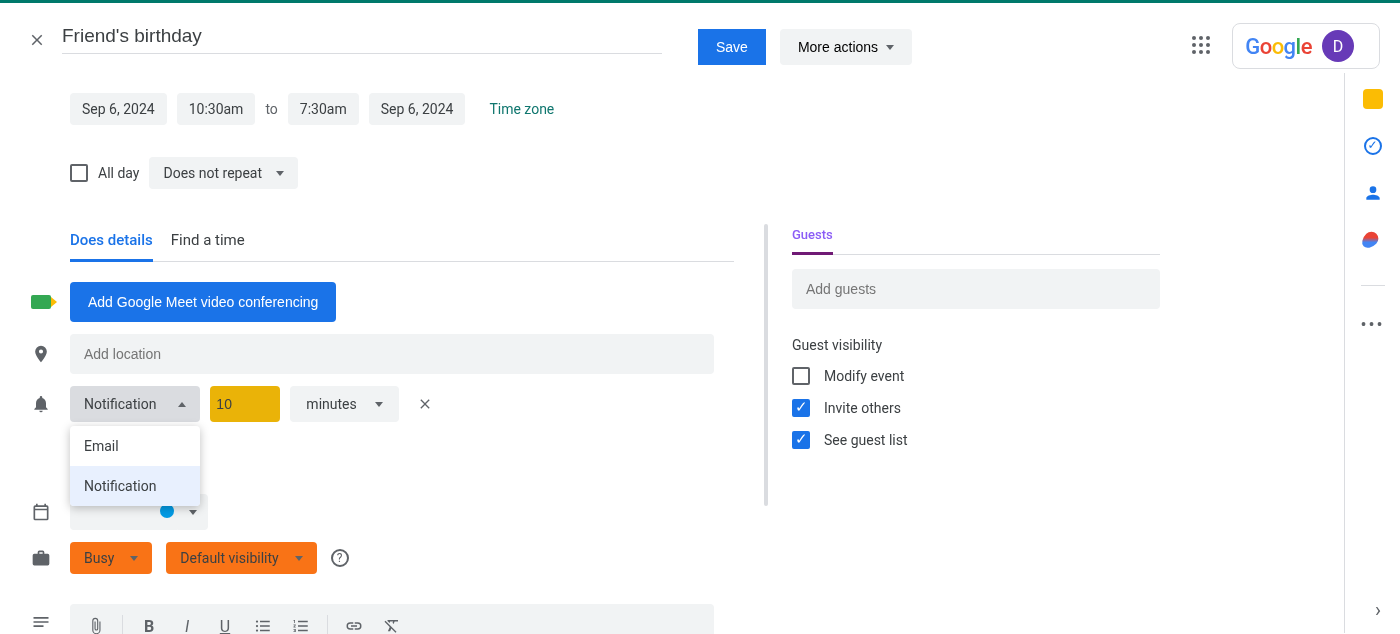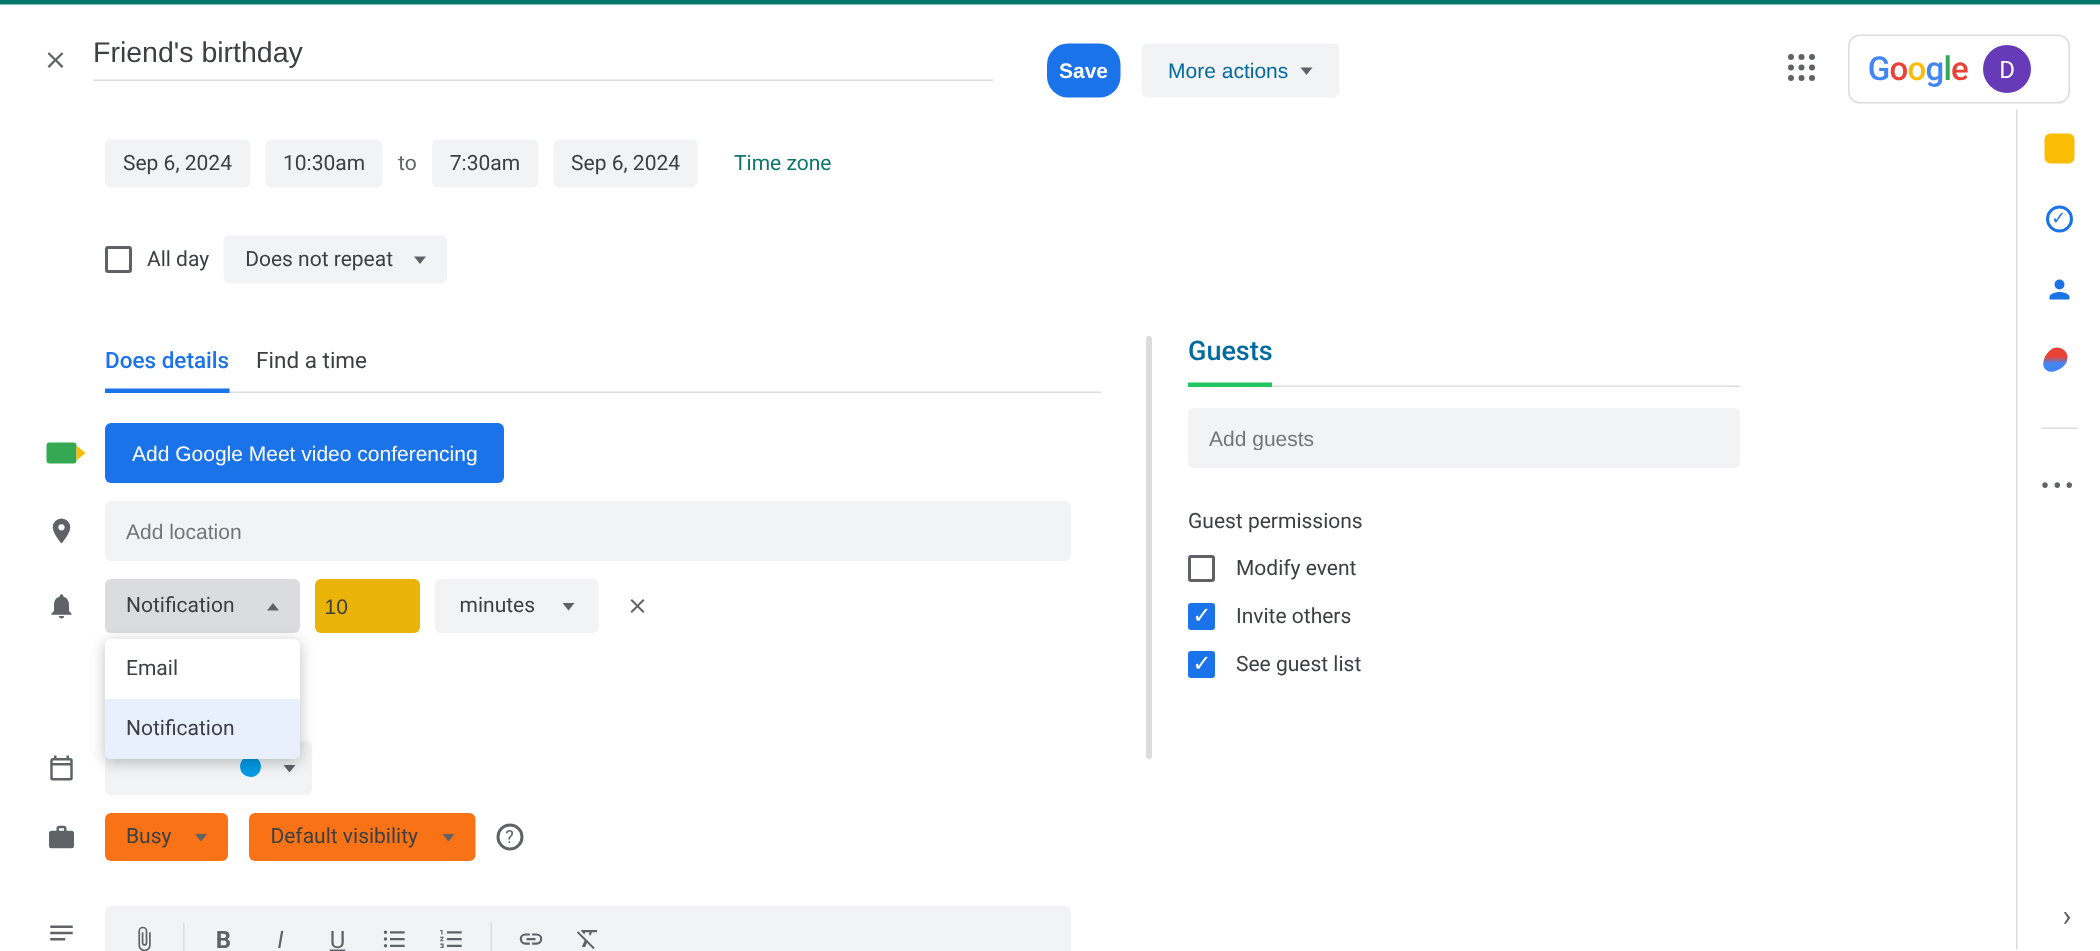--- a/index.html
+++ b/index.html
@@ -39,33 +39,33 @@
       display: flex;
       align-items: center;
       gap: 14px;
       margin-left: 36px;
       margin-top: 8px;
     }
     .save-btn {
       background: #1a73e8;
       color: #fff;
       border: none;
-      border-radius: 14px;
-      padding: 10px 8px;
+      border-radius: 0;
+      padding: 10px 18px;
       font-size: 14px;
-      font-weight: 700;
+      font-weight: 400;
       cursor: pointer;
     }
     .more-actions-btn {
       background: #f1f3f4;
       border: none;
       border-radius: 4px;
       padding: 10px 18px;
       font-size: 14px;
-      color: #0369a1;
+      color: #000000;
       cursor: pointer;
       display: flex;
       align-items: center;
       gap: 8px;
     }
     .top-right {
       position: absolute;
       top: 20px;
       right: 20px;
       display: flex;
@@ -250,22 +250,22 @@
     }
     .toolbtn {
       width:36px; height:36px; display:flex; align-items:center; justify-content:center;
       color:#5f6368; cursor:pointer; border-radius:4px;
     }
     .divider { width:1px; height:22px; background:#dadce0; margin:0 6px; }
     .guests-section {
       width: 372px;
     }
     .guests-tab {
-      font-size: 18px; color: #0369a1; font-weight: 500;
-      padding-bottom: 10px; border-bottom: 3px solid #22c55e;
+      font-size: 13px; color: #8b5cf6; font-weight: 500;
+      padding-bottom: 10px; border-bottom: 3px solid #701a75;
       display: inline-block; margin-bottom: -1px;
     }
     .guests-tabrow { border-bottom: 1px solid #dadce0; width: 368px; }
     .guests-input { width: 368px; margin-top:14px; }
     .perm-title { font-size:14px; color:#3c4043; margin-top:28px; }
     .perm-row {
       display:flex; align-items:center; gap:14px; margin-top:14px;
       font-size:14px; color:#3c4043;
     }
     .main-cols {
@@ -493,21 +493,21 @@
 
   </div>
 
   <div class="scroll-divider"></div>
 
   <div class="guests-section" style="margin-top:-38px;">
     <div class="guests-tabrow">
       <span class="guests-tab">Guests</span>
     </div>
     <input class="guests-input" placeholder="Add guests" style="">
-    <div class="perm-title">Guest permissions</div>
+    <div class="perm-title">Guest visibility</div>
     <div class="perm-row">
       <span class="checkbox"></span>
       <span>Modify event</span>
     </div>
     <div class="perm-row">
       <span class="checkbox checked"></span>
       <span>Invite others</span>
     </div>
     <div class="perm-row">
       <span class="checkbox checked"></span>

